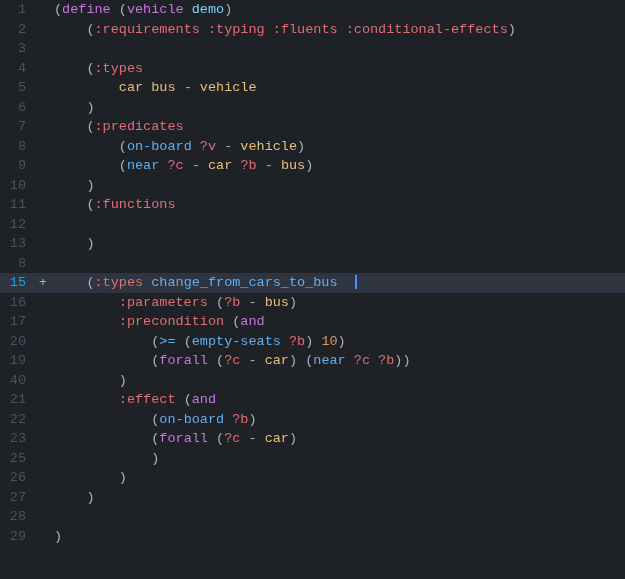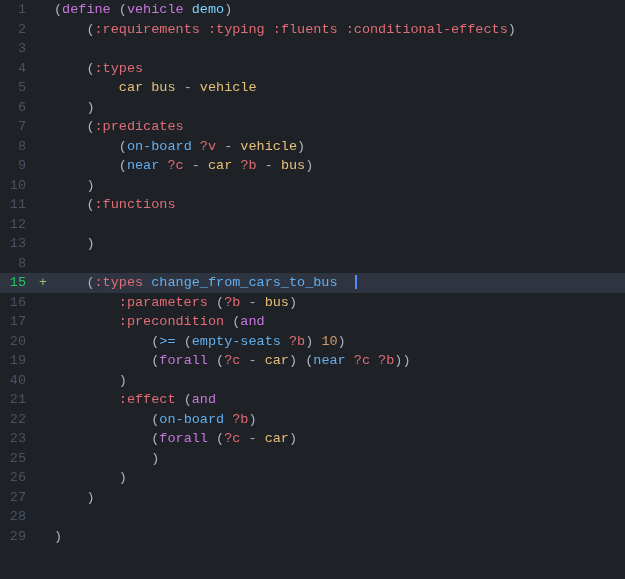--- a/index.html
+++ b/index.html
@@ -32,21 +32,21 @@
     }
     .gutter {
       min-width: 36px;
       text-align: right;
       padding-right: 10px;
       color: #495162;
       user-select: none;
       font-size: 13.5px;
     }
     .gutter.active {
-      color: #22c55e;
+      color: #0ea5e9;
       text-align: right;
     }
     .plus-indicator {
       width: 14px;
       color: #98c379;
       font-size: 13px;
       text-align: center;
     }
     .code {
       padding-left: 4px;

